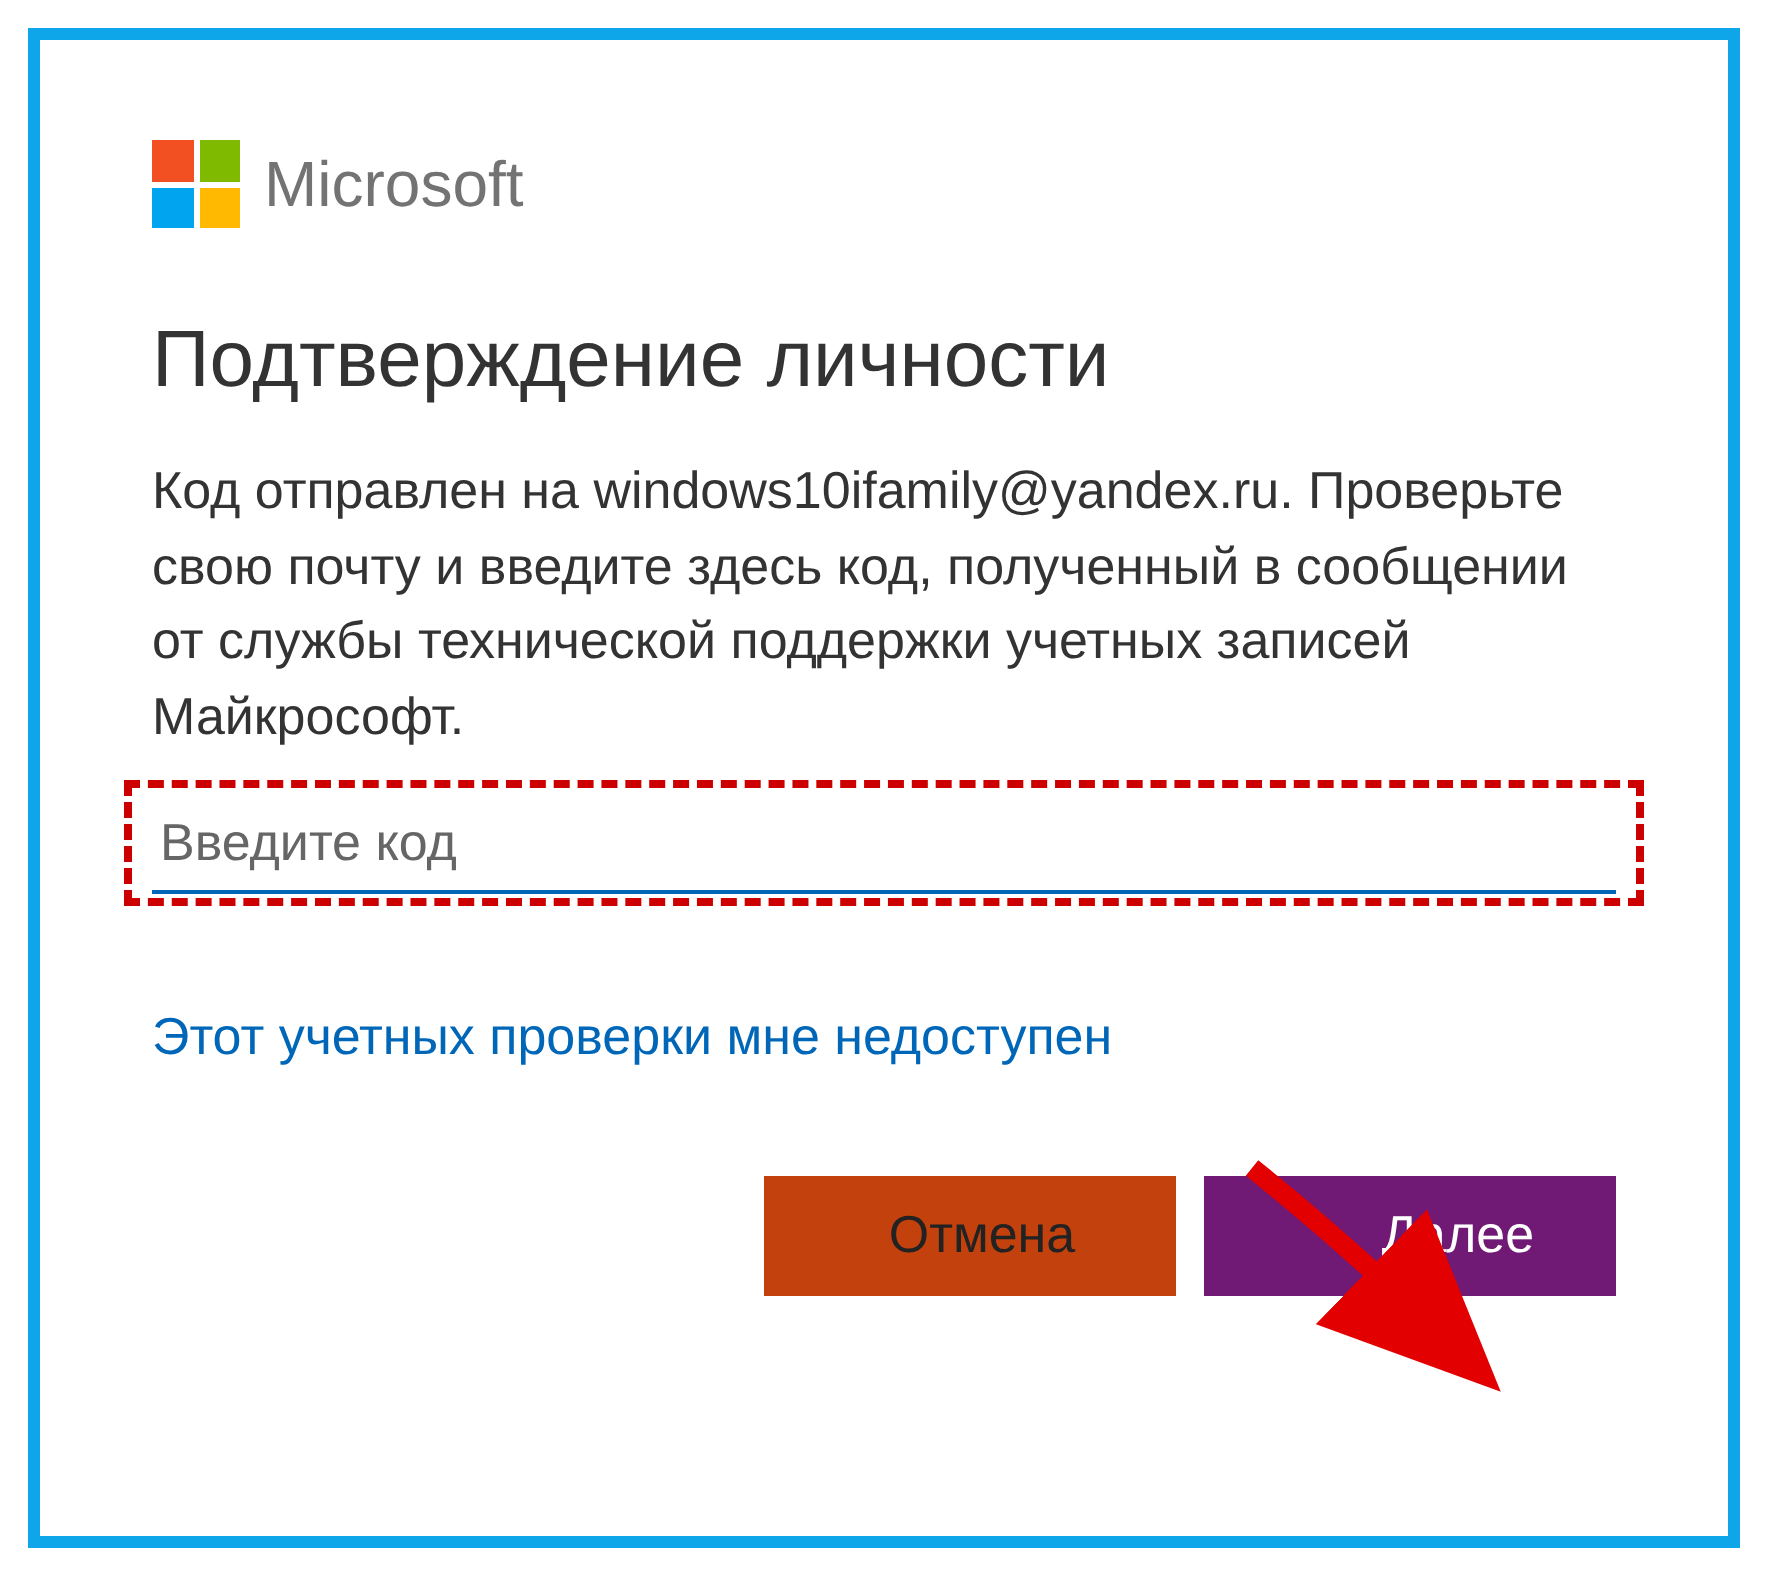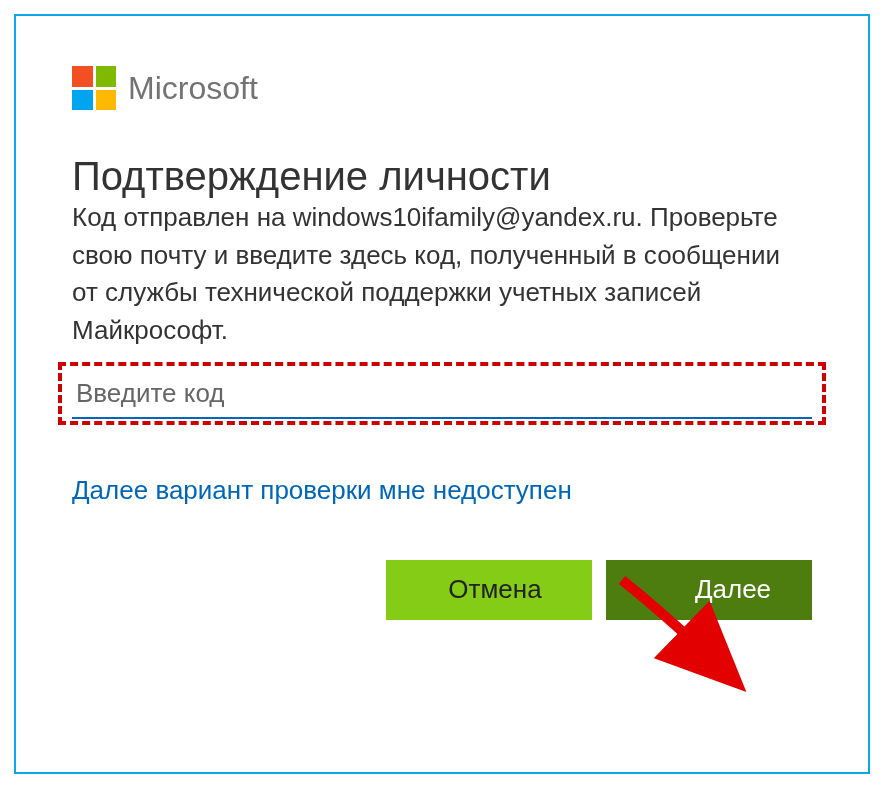--- a/index.html
+++ b/index.html
@@ -13,21 +13,21 @@
       width: 884px;
       height: 788px;
       position: relative;
     }
     .dialog {
       position: absolute;
       top: 14px;
       left: 14px;
       width: 856px;
       height: 760px;
-      border: 2px solid #0ea5e9;
+      border: 6px solid #0ea5e9;
       background: #fff;
       padding: 50px 56px 40px 56px;
     }
     .logo-row {
       display: flex;
       align-items: center;
       gap: 12px;
       margin-bottom: 44px;
     }
     .ms-logo {
@@ -44,20 +44,21 @@
     .ms-logo .q4 { background: #ffb900; }
     .ms-text {
       font-size: 32px;
       color: #737373;
       font-weight: 500;
     }
     .title {
       font-size: 40px;
       color: #333333;
       font-weight: 400;
+      margin-bottom: 24px;
     }
     .description {
       font-size: 26px;
       color: #333333;
       line-height: 1.45;
       margin-bottom: 22px;
     }
     .input-wrap {
       position: relative;
       margin-bottom: 56px;
@@ -99,26 +100,26 @@
     }
     .btn {
       width: 206px;
       height: 60px;
       border: none;
       font-size: 26px;
       font-family: inherit;
       cursor: pointer;
     }
     .btn-cancel {
-      background: #84cc16;
+      background: #c2410c;
       color: #222;
       padding-left: 12px;
     }
     .btn-next {
-      background: #4d7c0f;
+      background: #701a75;
       color: #fff;
       padding-left: 48px;
     }
     .arrow-annotation {
       position: absolute;
       pointer-events: none;
     }
   </style>
 </head>
 <body>
@@ -137,21 +138,21 @@
 
   <h1 class="title">Подтверждение личности</h1>
 
   <p class="description">Код отправлен на windows10ifamily@yandex.ru. Проверьте свою почту и введите здесь код, полученный в сообщении от службы технической поддержки учетных записей Майкрософт.</p>
 
   <div class="input-wrap">
     <input type="text" class="input-field" placeholder="Введите код" style="">
     <div class="dashed-highlight"></div>
   </div>
 
-  <span class="alt-link">Далее вариант проверки мне недоступен</span>
+  <span class="alt-link">Этот учетных проверки мне недоступен</span>
 
   <div class="button-row">
     <button class="btn btn-cancel">Отмена</button>
     <button class="btn btn-next">Далее</button>
   </div>
 
   <svg class="arrow-annotation" style="left:586px; top:554px; width:170px; height:130px;" viewBox="0 0 170 130">
     <defs>
       <marker id="arrowhead" markerWidth="9" markerHeight="8" refX="7" refY="4" orient="auto">
         <polygon points="0 0, 9 4, 0 8" fill="#e20000"></polygon>

